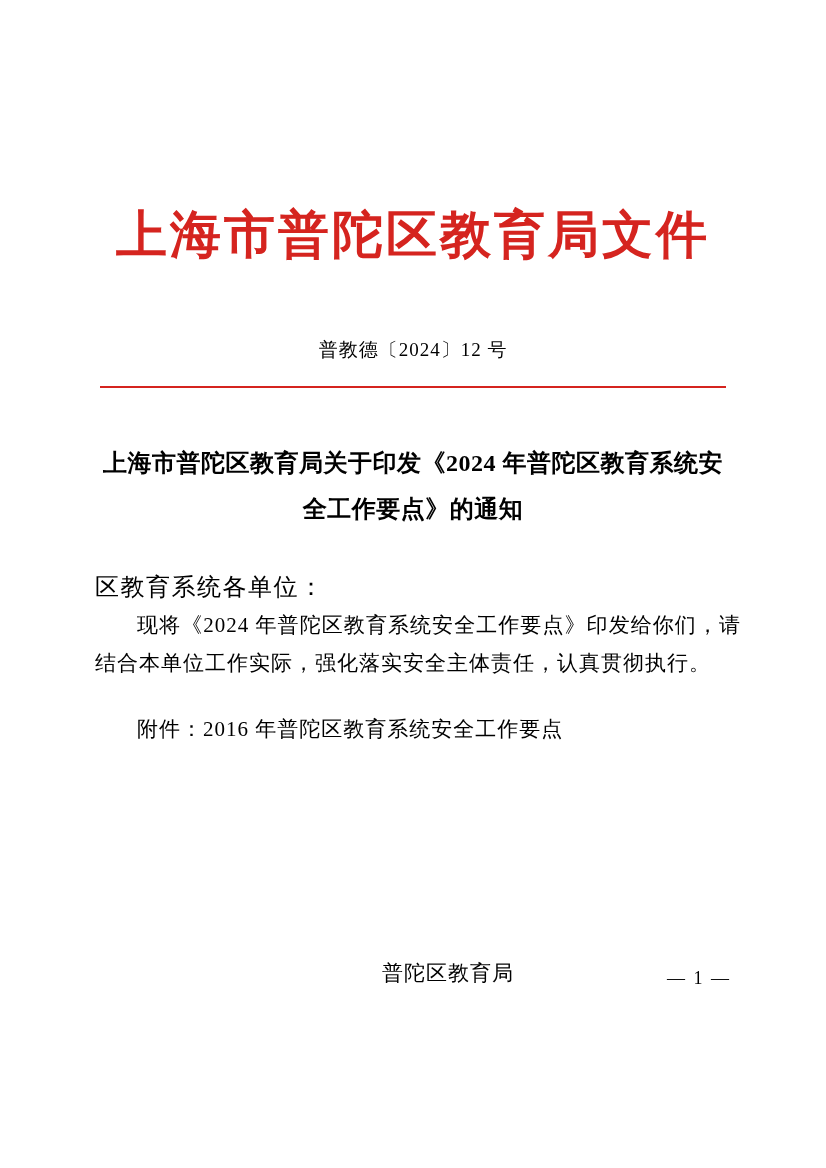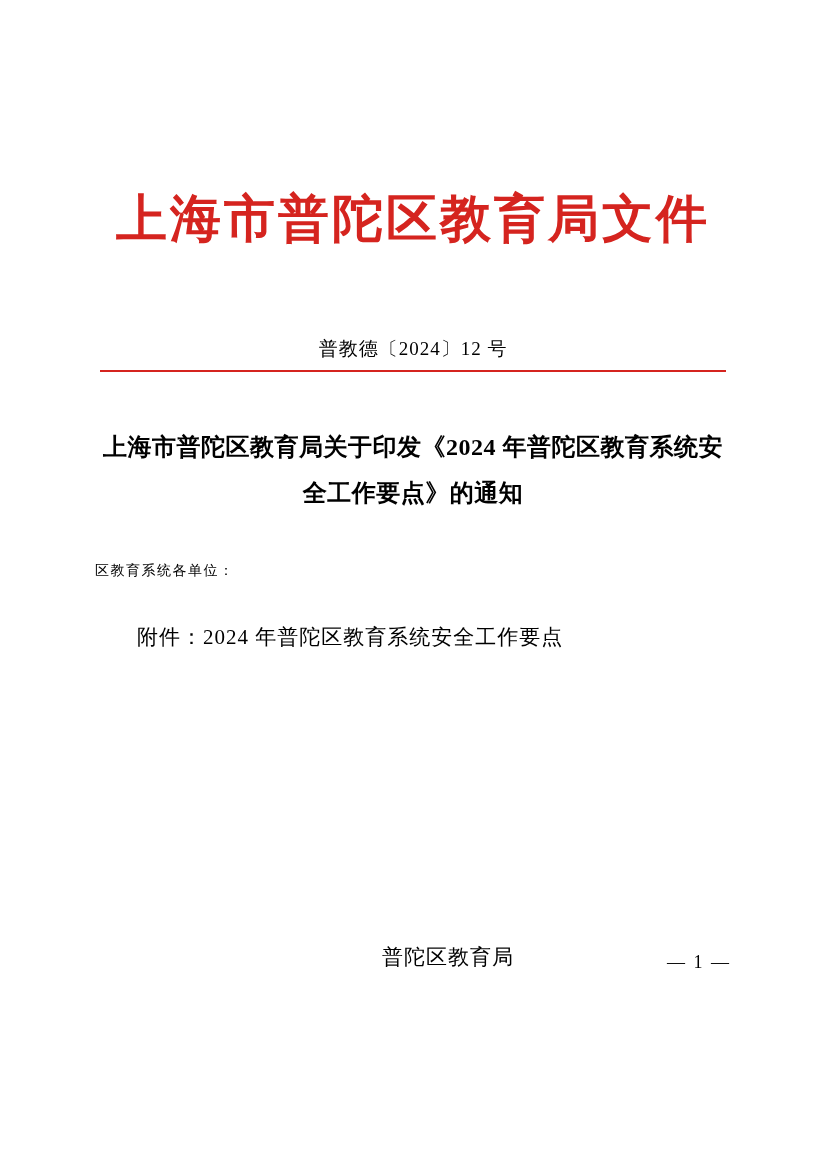--- a/index.html
+++ b/index.html
@@ -8,42 +8,42 @@
     background: #ffffff;
   }
   body {
     font-family: "Liberation Serif", "DejaVu Serif", serif;
     color: #000000;
   }
   .page {
     position: relative;
     width: 826px;
     height: 1011px;
-    margin: 0 auto;
+    margin: 16px auto;
     background: #ffffff;
     overflow: hidden;
     box-sizing: border-box;
   }
   .doc-head {
     position: absolute;
     left: 0;
     top: 185px;
     width: 826px;
     text-align: center;
     color: #d5241f;
     font-family: "Liberation Serif", "DejaVu Serif", serif;
     font-weight: bold;
     font-size: 51px;
     letter-spacing: 3px;
     white-space: nowrap;
   }
   .doc-number {
     position: absolute;
     left: 0;
-    top: 336px;
+    top: 321px;
     width: 826px;
     text-align: center;
     font-size: 19px;
     letter-spacing: 1px;
     color: #000000;
   }
   .red-rule {
     position: absolute;
     left: 100px;
     top: 370px;
@@ -63,21 +63,21 @@
     letter-spacing: 0.5px;
     color: #000000;
   }
   .body-block {
     position: absolute;
     left: 95px;
     top: 552px;
     width: 646px;
   }
   .addressee {
-    font-size: 14px;
+    font-size: 24px;
     line-height: 38px;
     letter-spacing: 1.5px;
   }
   .para {
     font-size: 21px;
     line-height: 38px;
     letter-spacing: 1px;
     text-indent: 42px;
     text-align: justify;
   }
@@ -117,21 +117,22 @@
   <div class="doc-head">上海市普陀区教育局文件</div>
 
   <div class="doc-number">普教德〔2024〕12 号</div>
 
   <div class="red-rule"></div>
 
   <div class="title">上海市普陀区教育局关于印发《2024 年普陀区教育系统安全工作要点》的通知</div>
 
   <div class="body-block">
     <div class="addressee">区教育系统各单位：</div>
-    <div class="attachment">附件：2024 年普陀区教育系统安全工作要点</div>
+    <div class="para">现将《2024 年普陀区教育系统安全工作要点》印发给你们，请结合本单位工作实际，强化落实安全主体责任，认真贯彻执行。</div>
+    <div class="attachment">附件：2016 年普陀区教育系统安全工作要点</div>
   </div>
 
   <div class="signature">
     <div>普陀区教育局</div>
   </div>
 
   <div class="page-number">— 1 —</div>
 
 </div>
 

